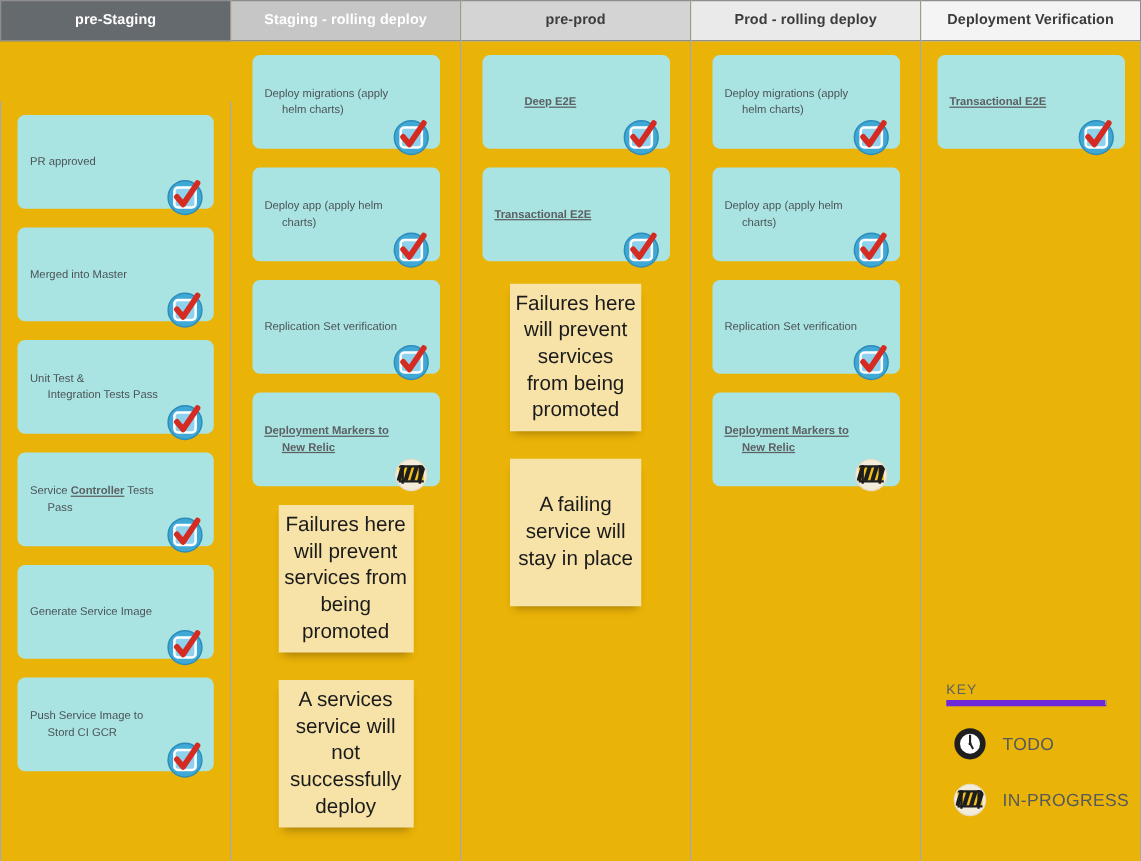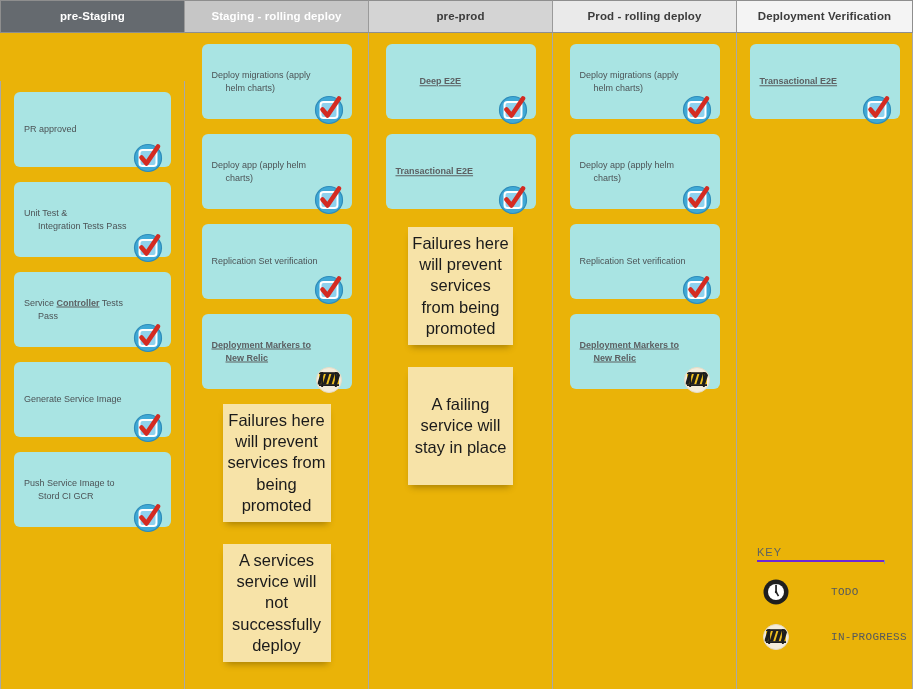--- a/index.html
+++ b/index.html
@@ -143,21 +143,21 @@
   .legend {
     position: absolute;
     left: 20px;
     top: 513px;
     width: 150px;
   }
   .legend-title {
     font-size: 11px;
     color: #5b6164;
     letter-spacing: 1px;
-    border-bottom: 2px solid #6d28d9;
+    border-bottom: 5px solid #6d28d9;
     padding-bottom: 2px;
     width: 128px;
     position: relative;
   }
   .legend-title:after {
     content: "";
     position: absolute;
     right: 0;
     bottom: -4px;
     width: 1px;
@@ -171,44 +171,56 @@
     height: 30px;
   }
   .legend-icon {
     width: 34px;
     height: 34px;
     flex: 0 0 34px;
     margin-left: 2px;
   }
   .legend-icon svg { display: block; width: 34px; height: 34px; }
   .legend-label {
-    margin-left: 38px;
-    font-size: 11px;
+    margin-left: 9px;
+    font-size: 14px;
     color: #55595c;
     letter-spacing: 0.3px;
-    font-family: Liberation Mono, monospace;
   }
 </style>
 </head>
 <body>
 
 <div id="board">
   <div class="header-row">
       <div class="col-header hdr-0" style="width: 185px;">pre-Staging</div>
       <div class="col-header hdr-1" style="width: 184px;">Staging - rolling deploy</div>
       <div class="col-header hdr-2" style="width: 184px;">pre-prod</div>
       <div class="col-header hdr-3" style="width: 184px;">Prod - rolling deploy</div>
       <div class="col-header hdr-4" style="width: 176px;">Deployment Verification</div>
     </div>
   <div class="cols-body">
       <div class="column" style="width: 185px;">
         <div class="col-inner">
           <div class="card" style="width: 157px; height: 75px;">
             <div class="card-text">
               <span style="display: block;">PR approved</span>
+            </div>
+            <div class="badge">
+              <svg viewBox="0 0 34 34" xmlns="http://www.w3.org/2000/svg">
+                <circle cx="17" cy="17" r="13.5" fill="#3fa9d6"></circle>
+                <circle cx="17" cy="17" r="13.5" fill="none" stroke="#2e8cba" stroke-width="1.2"></circle>
+                <rect x="8.5" y="9" width="17" height="16" rx="3" fill="#8fd2ee" stroke="#ffffff" stroke-width="2"></rect>
+                <path d="M10.5 16.5 L15.5 22.5 L27 5.5" fill="none" stroke="#d42b22" stroke-width="4.6" stroke-linecap="round" stroke-linejoin="round"></path>
+              </svg>
+            </div>
+          </div>
+          <div class="card" style="width: 157px; height: 75px;">
+            <div class="card-text">
+              <span style="display: block;">Merged into Master</span>
             </div>
             <div class="badge">
               <svg viewBox="0 0 34 34" xmlns="http://www.w3.org/2000/svg">
                 <circle cx="17" cy="17" r="13.5" fill="#3fa9d6"></circle>
                 <circle cx="17" cy="17" r="13.5" fill="none" stroke="#2e8cba" stroke-width="1.2"></circle>
                 <rect x="8.5" y="9" width="17" height="16" rx="3" fill="#8fd2ee" stroke="#ffffff" stroke-width="2"></rect>
                 <path d="M10.5 16.5 L15.5 22.5 L27 5.5" fill="none" stroke="#d42b22" stroke-width="4.6" stroke-linecap="round" stroke-linejoin="round"></path>
               </svg>
             </div>
           </div>

